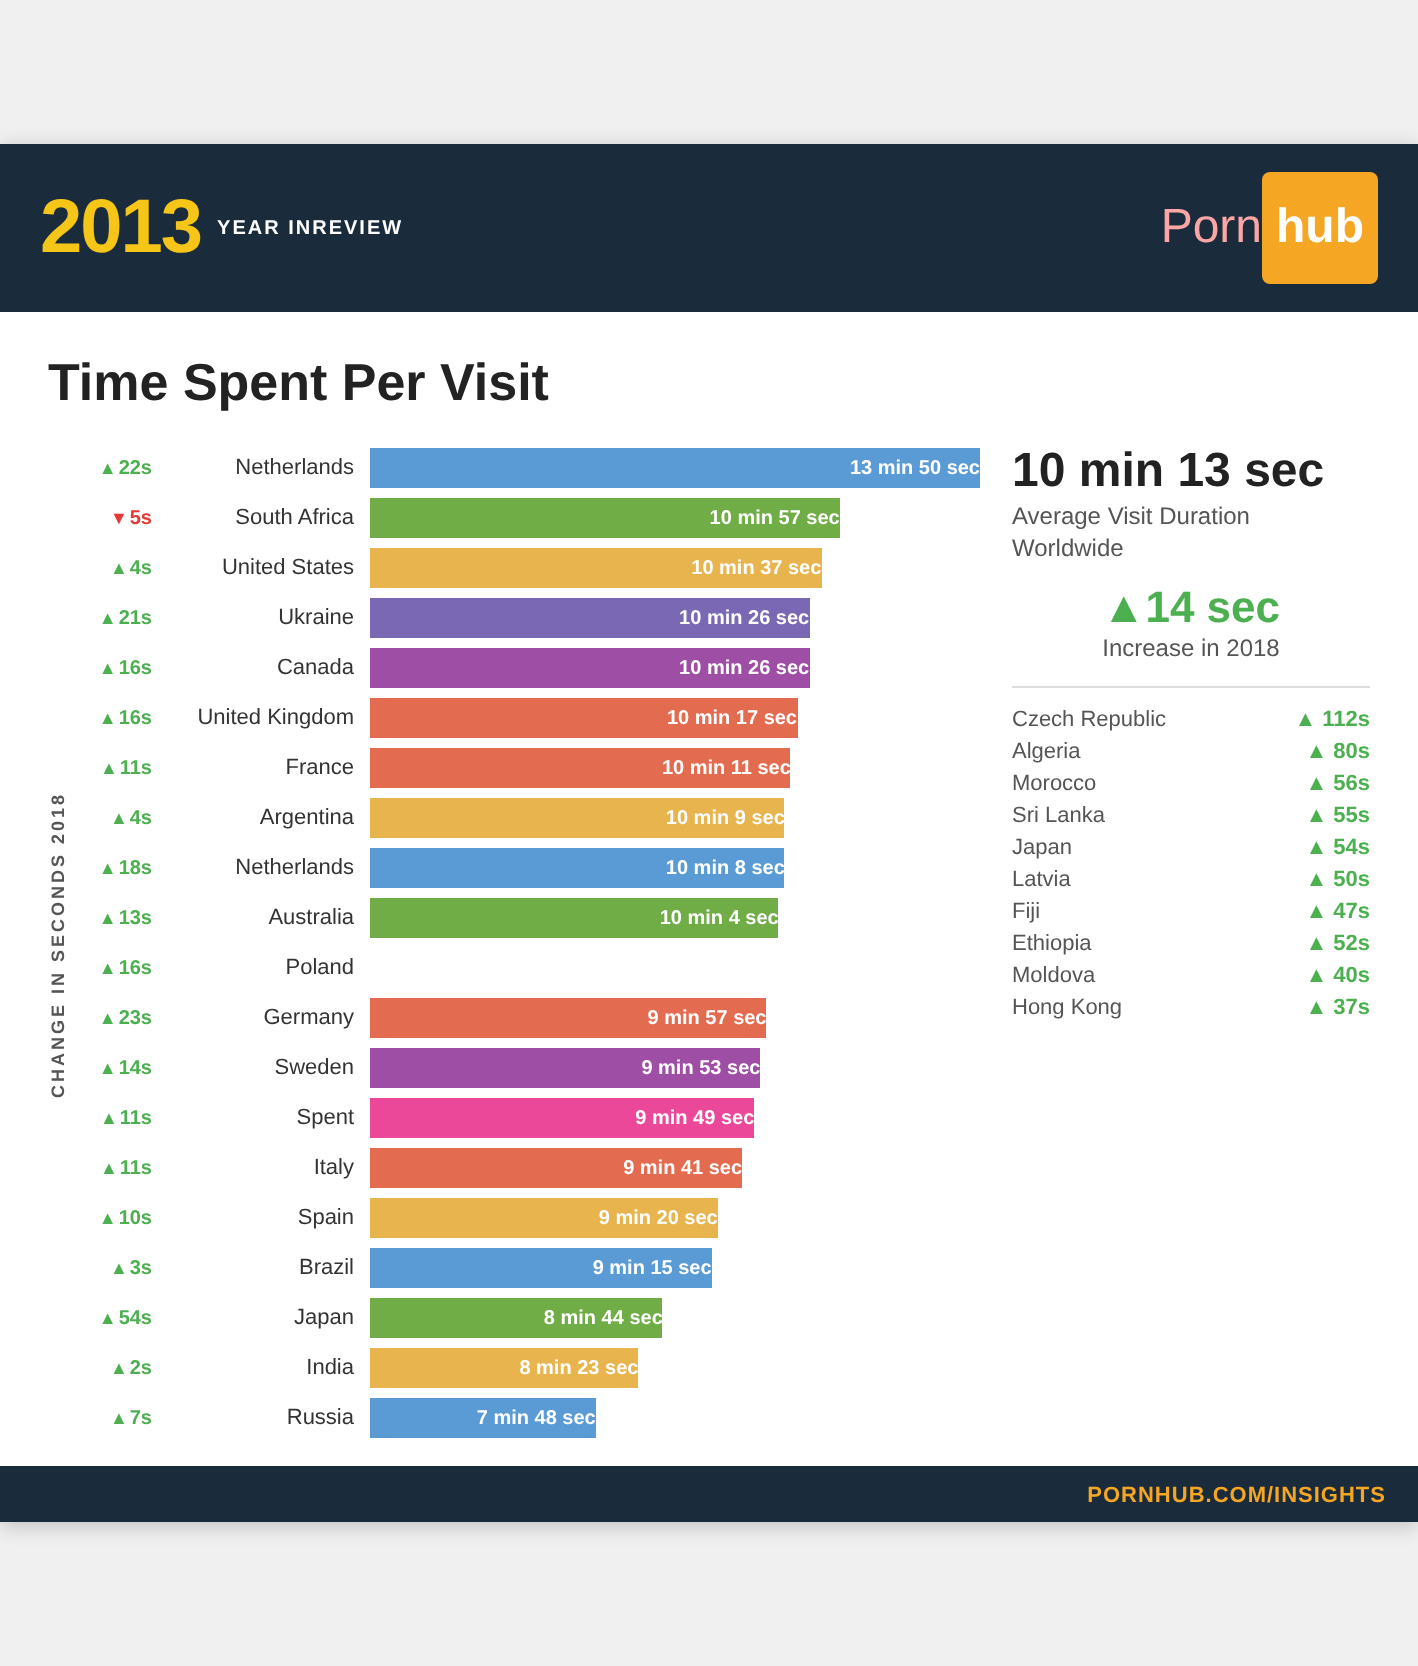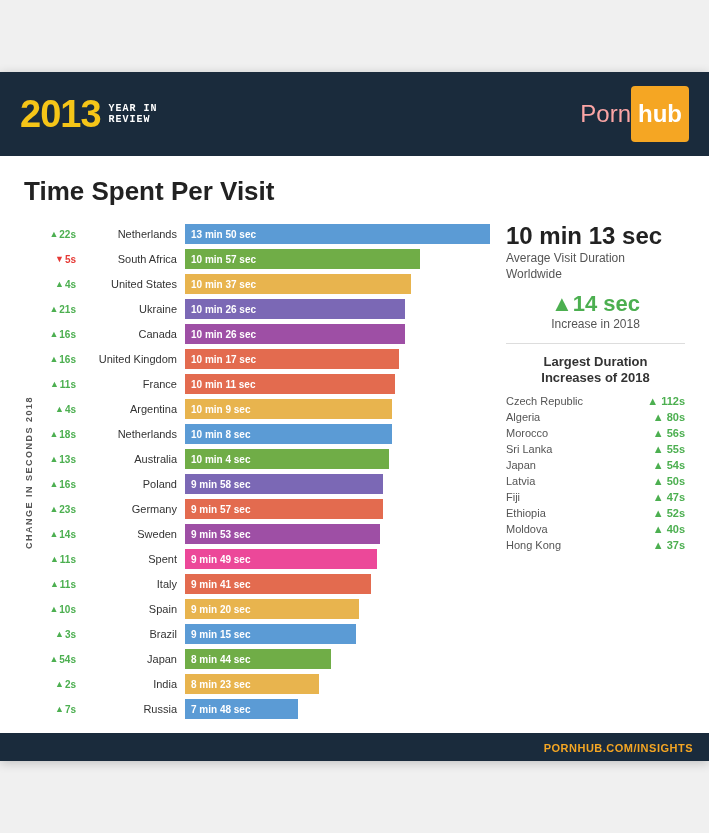--- a/index.html
+++ b/index.html
@@ -3,21 +3,21 @@
   <meta charset="utf-8">
   <style>
     * { box-sizing: border-box; margin: 0; padding: 0; }
     body { font-family: Arial, sans-serif; background: #f0f0f0; display: flex; justify-content: center; align-items: center; min-height: 100vh; }
     .card { width: 709px; background: #fff; overflow: hidden; box-shadow: 0 2px 10px rgba(0,0,0,0.2); }
     
     
     .header { background: #1a2b3c; padding: 14px 20px; display: flex; align-items: center; justify-content: space-between; }
     .year-badge { display: flex; align-items: center; gap: 8px; }
     .year-text { color: #f5c518; font-size: 38px; font-weight: 900; letter-spacing: -1px; }
-    .year-sub { display: flex; flex-direction: column; line-height: 1.1; font-family: Liberation Mono, monospace; }
+    .year-sub { display: flex; flex-direction: row; line-height: 1.1; }
     .year-sub span { color: #fff; font-size: 10px; font-weight: bold; letter-spacing: 1px; }
     .logo-container { display: flex; align-items: center; }
     .logo-porn { color: #fca5a5; font-size: 24px; font-weight: 400; }
     .logo-hub { background: #f5a623; color: #fff; font-size: 24px; font-weight: 900; padding: 14px 7px; border-radius: 4px; }
 
     
     .content { padding: 20px 24px 10px 24px; }
     .page-title { font-size: 26px; font-weight: 900; color: #222; margin-bottom: 16px; }
 
     
@@ -31,21 +31,21 @@
 
     .chart-area { flex: 1; }
     .chart-row { display: flex; align-items: center; margin-bottom: 3px; height: 22px; }
     .change-col { width: 38px; text-align: right; margin-right: 6px; font-size: 10px; font-weight: bold; display: flex; align-items: center; justify-content: flex-end; gap: 1px; }
     .change-up { color: #4caf50; }
     .change-down { color: #e53935; }
     .triangle-up { color: #4caf50; font-size: 9px; }
     .triangle-down { color: #e53935; font-size: 9px; }
     .country-col { width: 95px; text-align: right; margin-right: 8px; font-size: 11px; color: #333; font-weight: normal; }
     .bar-container { flex: 1; position: relative; height: 20px; }
-    .bar { height: 100%; display: flex; align-items: center; padding-left: 6px; }
+    .bar { height: 100%; display: flex; align-items: center; padding-left: 6px; justify-content: flex-end; }
     .bar-label { font-size: 10px; font-weight: bold; color: #fff; white-space: nowrap; }
 
     
     .stat-box { margin-bottom: 12px; }
     .stat-main { font-size: 24px; font-weight: 900; color: #222; line-height: 1.1; }
     .stat-sub { font-size: 12px; color: #555; line-height: 1.3; margin-top: 2px; }
     .stat-increase { font-size: 22px; font-weight: 900; color: #4caf50; margin-top: 8px; display: flex; align-items: center; justify-content: center; gap: 2px; }
     .stat-increase-sub { font-size: 12px; color: #555; text-align: center; }
     .divider { border: none; border-top: 1px solid #ddd; margin: 10px 0; }
     .largest-title { font-size: 13px; font-weight: bold; color: #333; text-align: center; line-height: 1.3; margin-bottom: 8px; }
@@ -204,25 +204,20 @@
         <span class="bar-label">10 min 4 sec</span>
       </div>
     </div>
   </div>
               <div class="chart-row">
     <div class="change-col change-up">
       <span class="triangle-up">▲</span>
       <span>16s</span>
     </div>
     <div class="country-col">Poland</div>
-    <div class="bar-container">
-      <div class="bar" style="width:65%; background:#7b68b5;">
-        <span class="bar-label">9 min 58 sec</span>
-      </div>
-    </div>
   </div>
               <div class="chart-row">
     <div class="change-col change-up">
       <span class="triangle-up">▲</span>
       <span>23s</span>
     </div>
     <div class="country-col">Germany</div>
     <div class="bar-container">
       <div class="bar" style="width:65%; background:#e36b4f;">
         <span class="bar-label">9 min 57 sec</span>
@@ -333,21 +328,20 @@
         <div class="stat-box">
           <div class="stat-main">10 min 13 sec</div>
           <div class="stat-sub">
             <span>Average Visit Duration</span><br>
             <span>Worldwide</span>
           </div>
           <div class="stat-increase">▲14 sec</div>
           <div class="stat-increase-sub">Increase in 2018</div>
         </div>
         <hr class="divider">
-        <div class="largest-title">Largest Duration<br>Increases of 2018</div>
         <div id="largest-list">
             <div class="largest-row">
     <span class="largest-country">Czech Republic</span>
     <span class="largest-val">▲ 112s</span>
   </div>
             <div class="largest-row">
     <span class="largest-country">Algeria</span>
     <span class="largest-val">▲ 80s</span>
   </div>
             <div class="largest-row">

